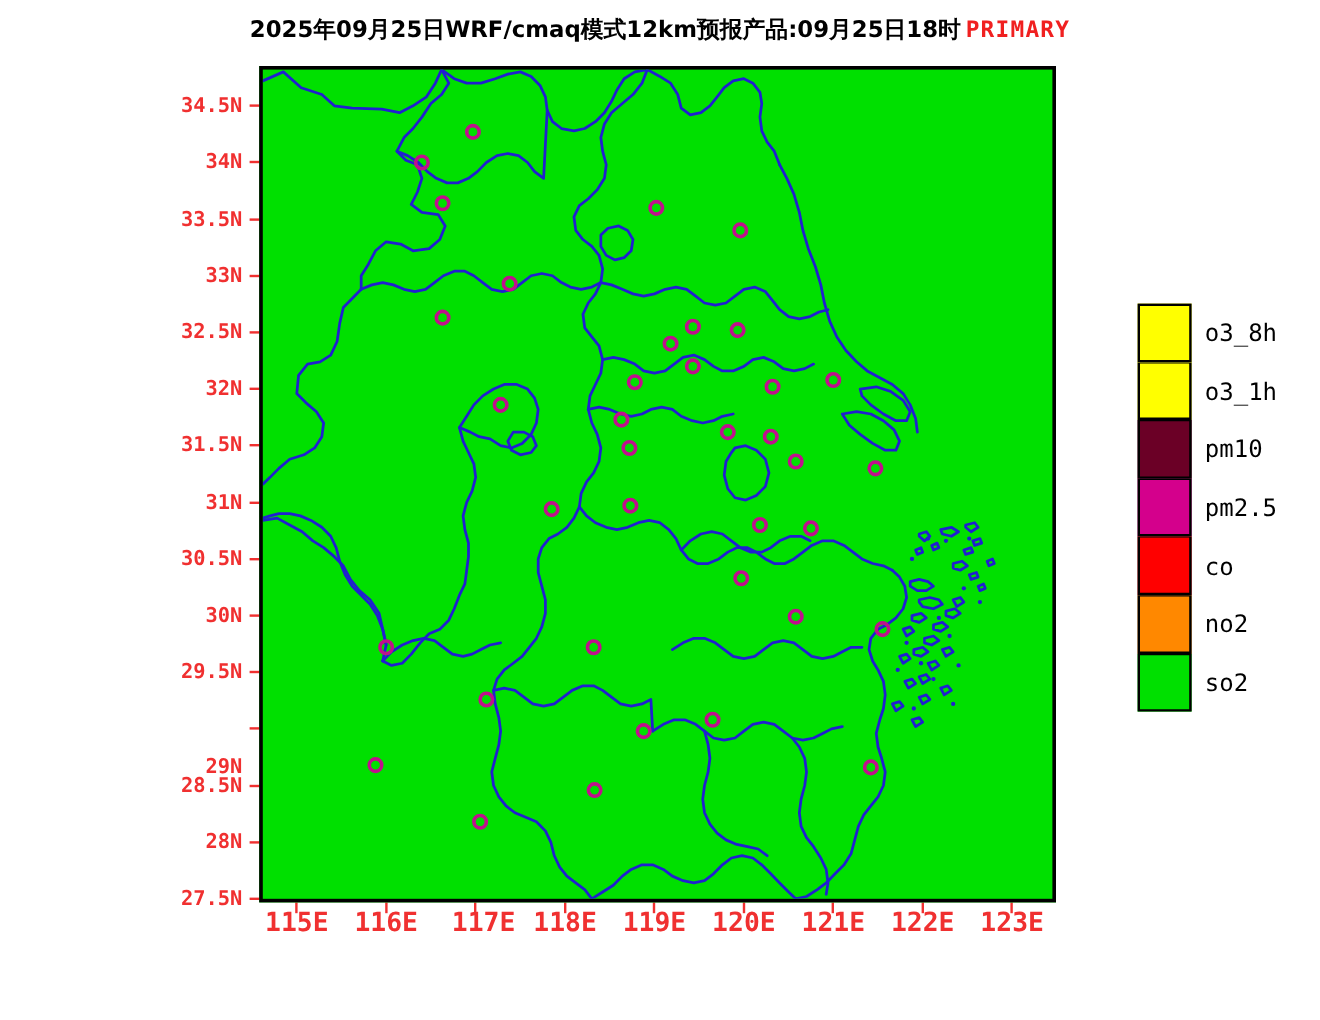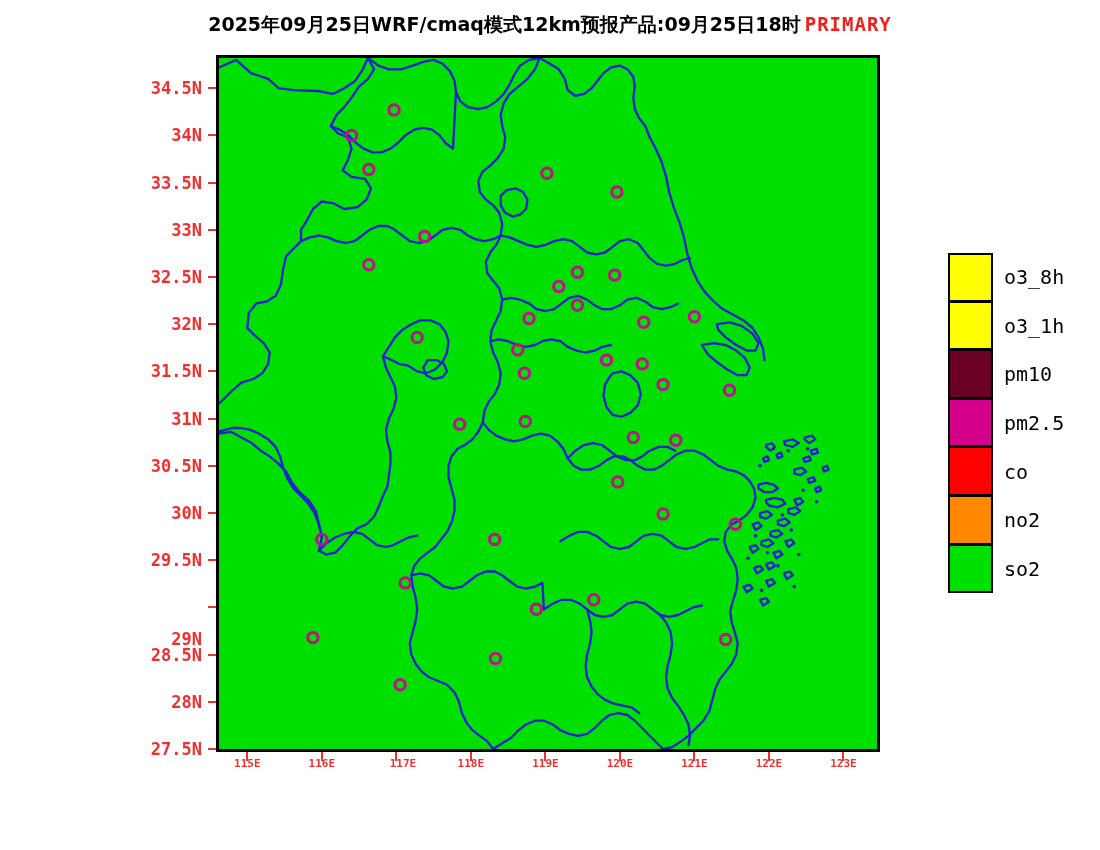--- a/index.html
+++ b/index.html
@@ -31,21 +31,21 @@
   .ylab-row{
     position:absolute;right:26px;color:#f03030;font-size:17px;font-weight:700;
     font-family:"DejaVu Sans Mono",monospace;white-space:nowrap;
     transform:translateY(-50%);
   }
   .ytick-mark{
     position:absolute;left:208px;width:9px;height:2px;background:#f03030;
     transform:translateY(-50%);
   }
   .xlab-row{
-    position:absolute;top:757px;color:#f03030;font-size:11px;font-weight:700;
+    position:absolute;top:757px;color:#f03030;font-size:22px;font-weight:700;
     font-family:"DejaVu Sans Mono",monospace;white-space:nowrap;
     transform:translateX(-50%);
   }
   .xtick-mark{
     position:absolute;top:752px;width:2px;height:9px;background:#f03030;
     transform:translateX(-50%);
   }
 
   
   .legend{position:absolute;left:948px;top:253px;}

